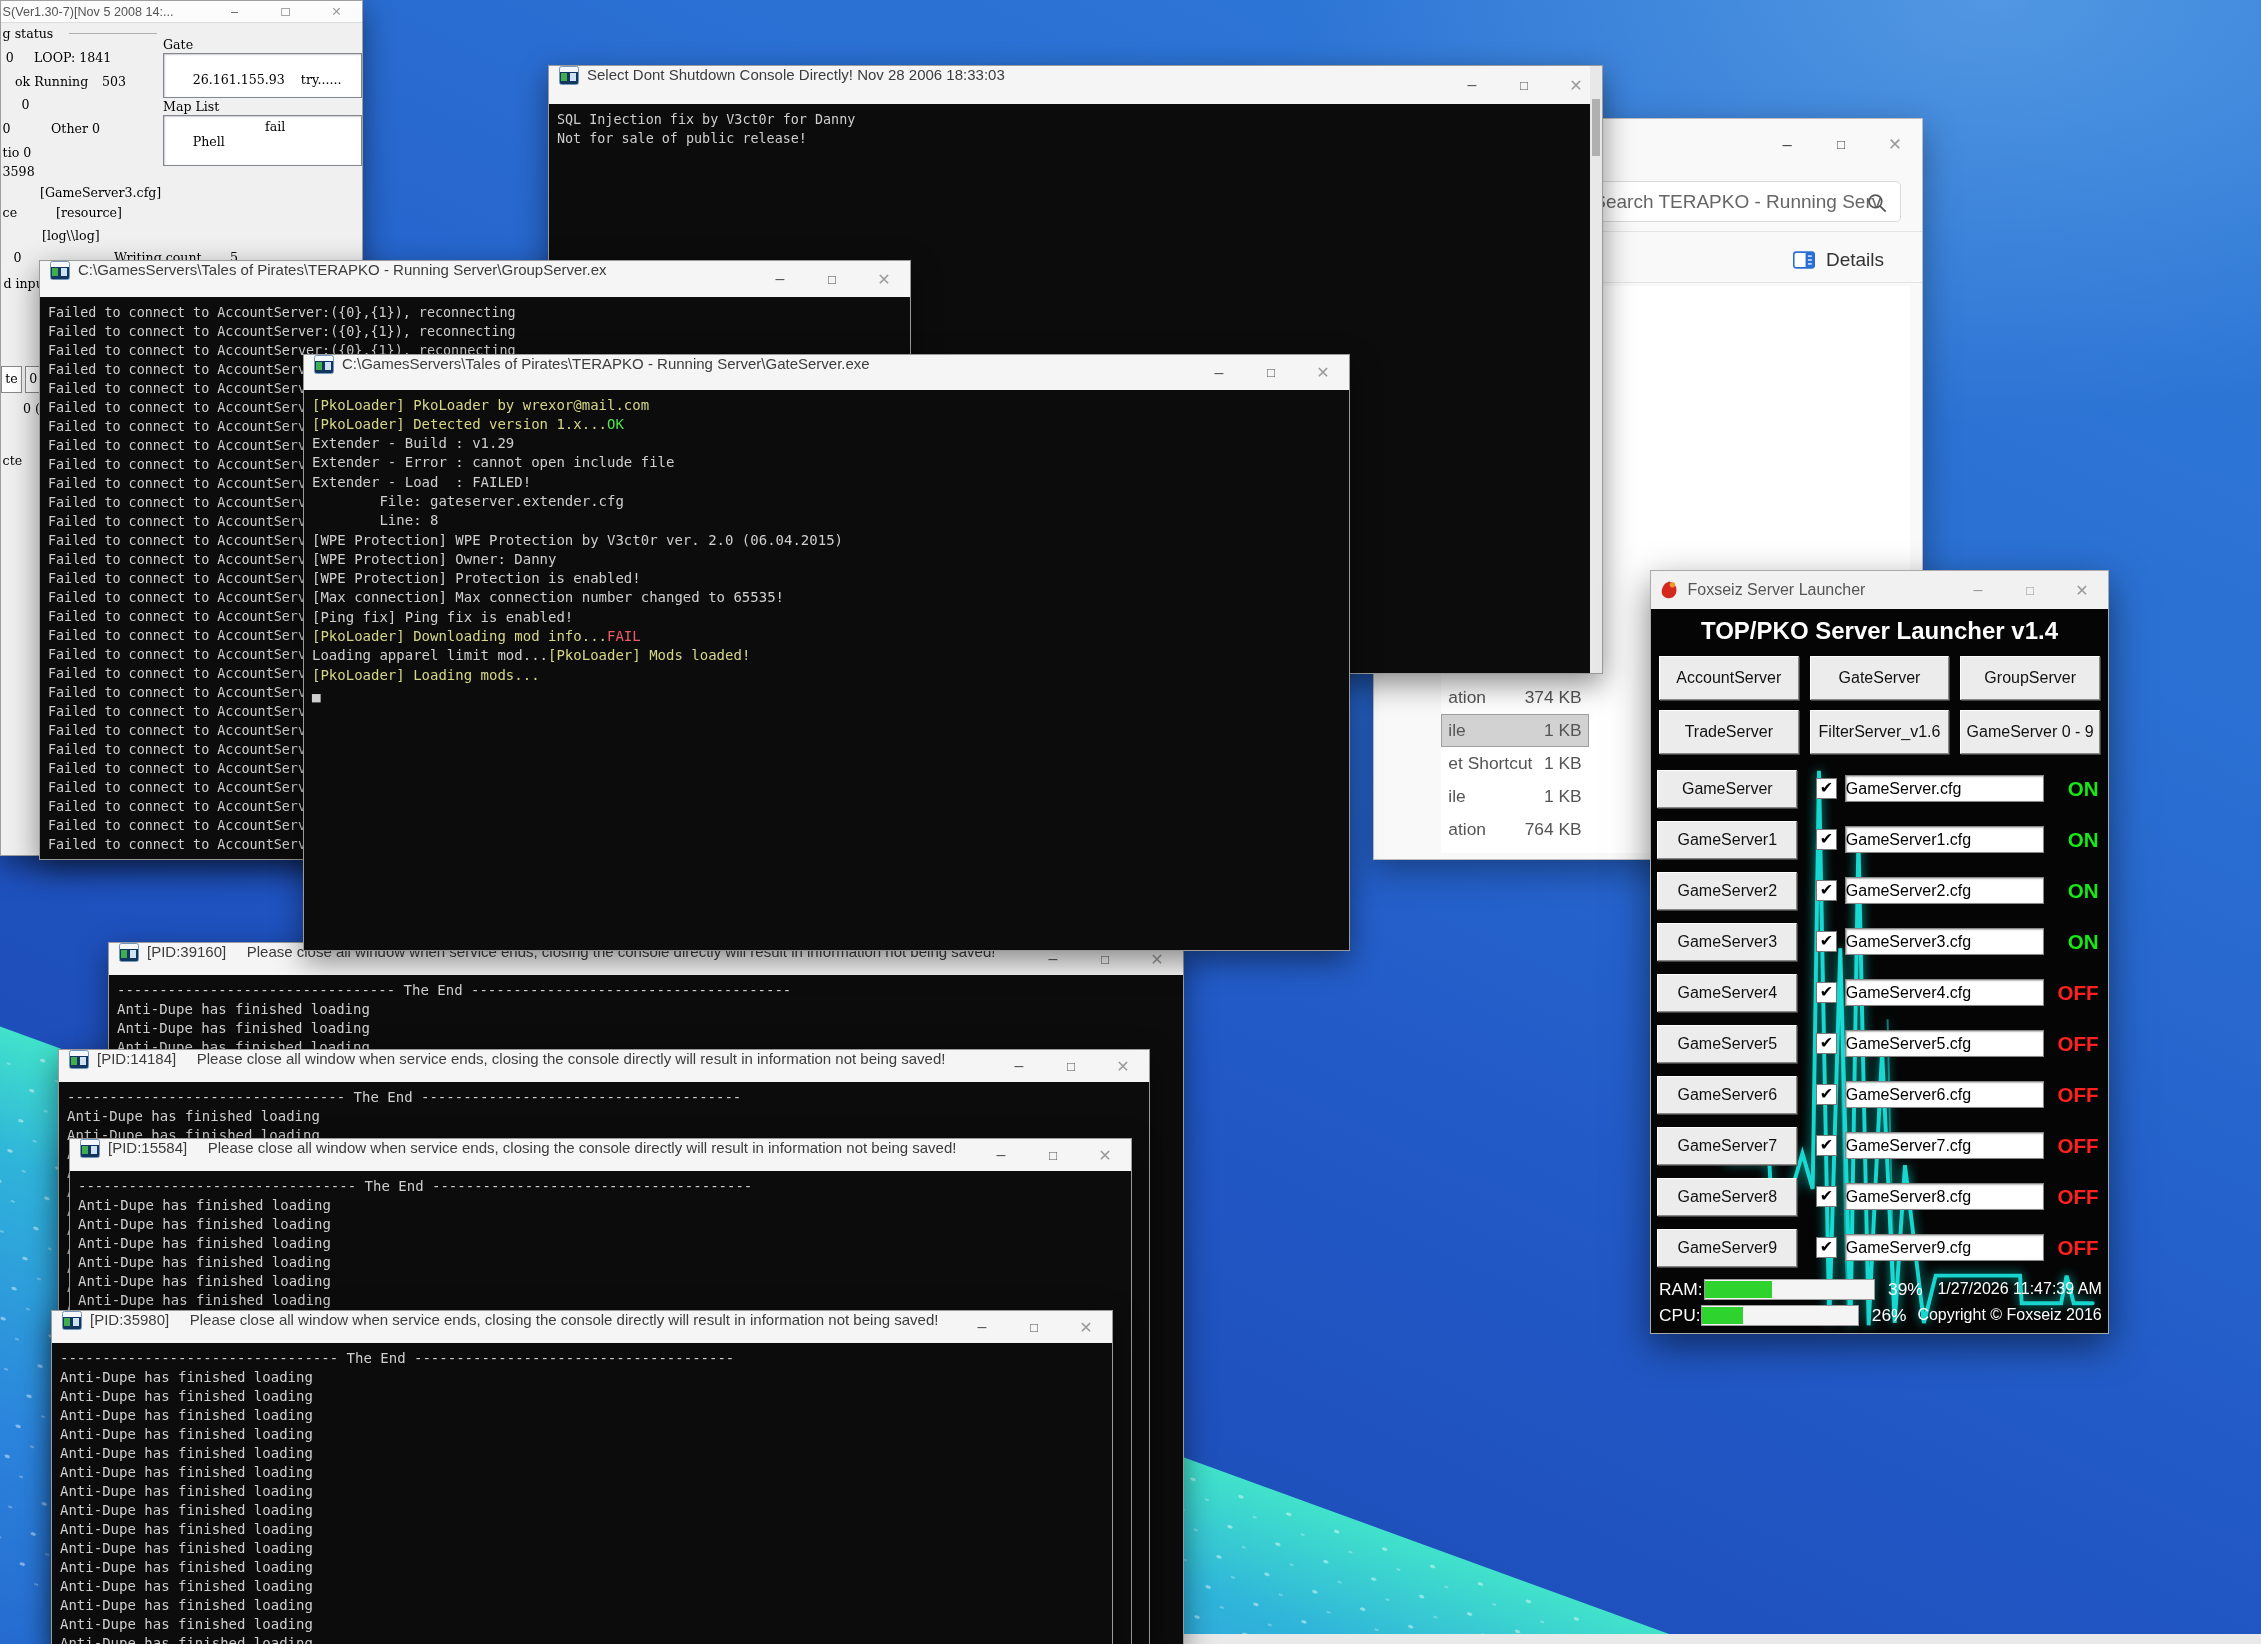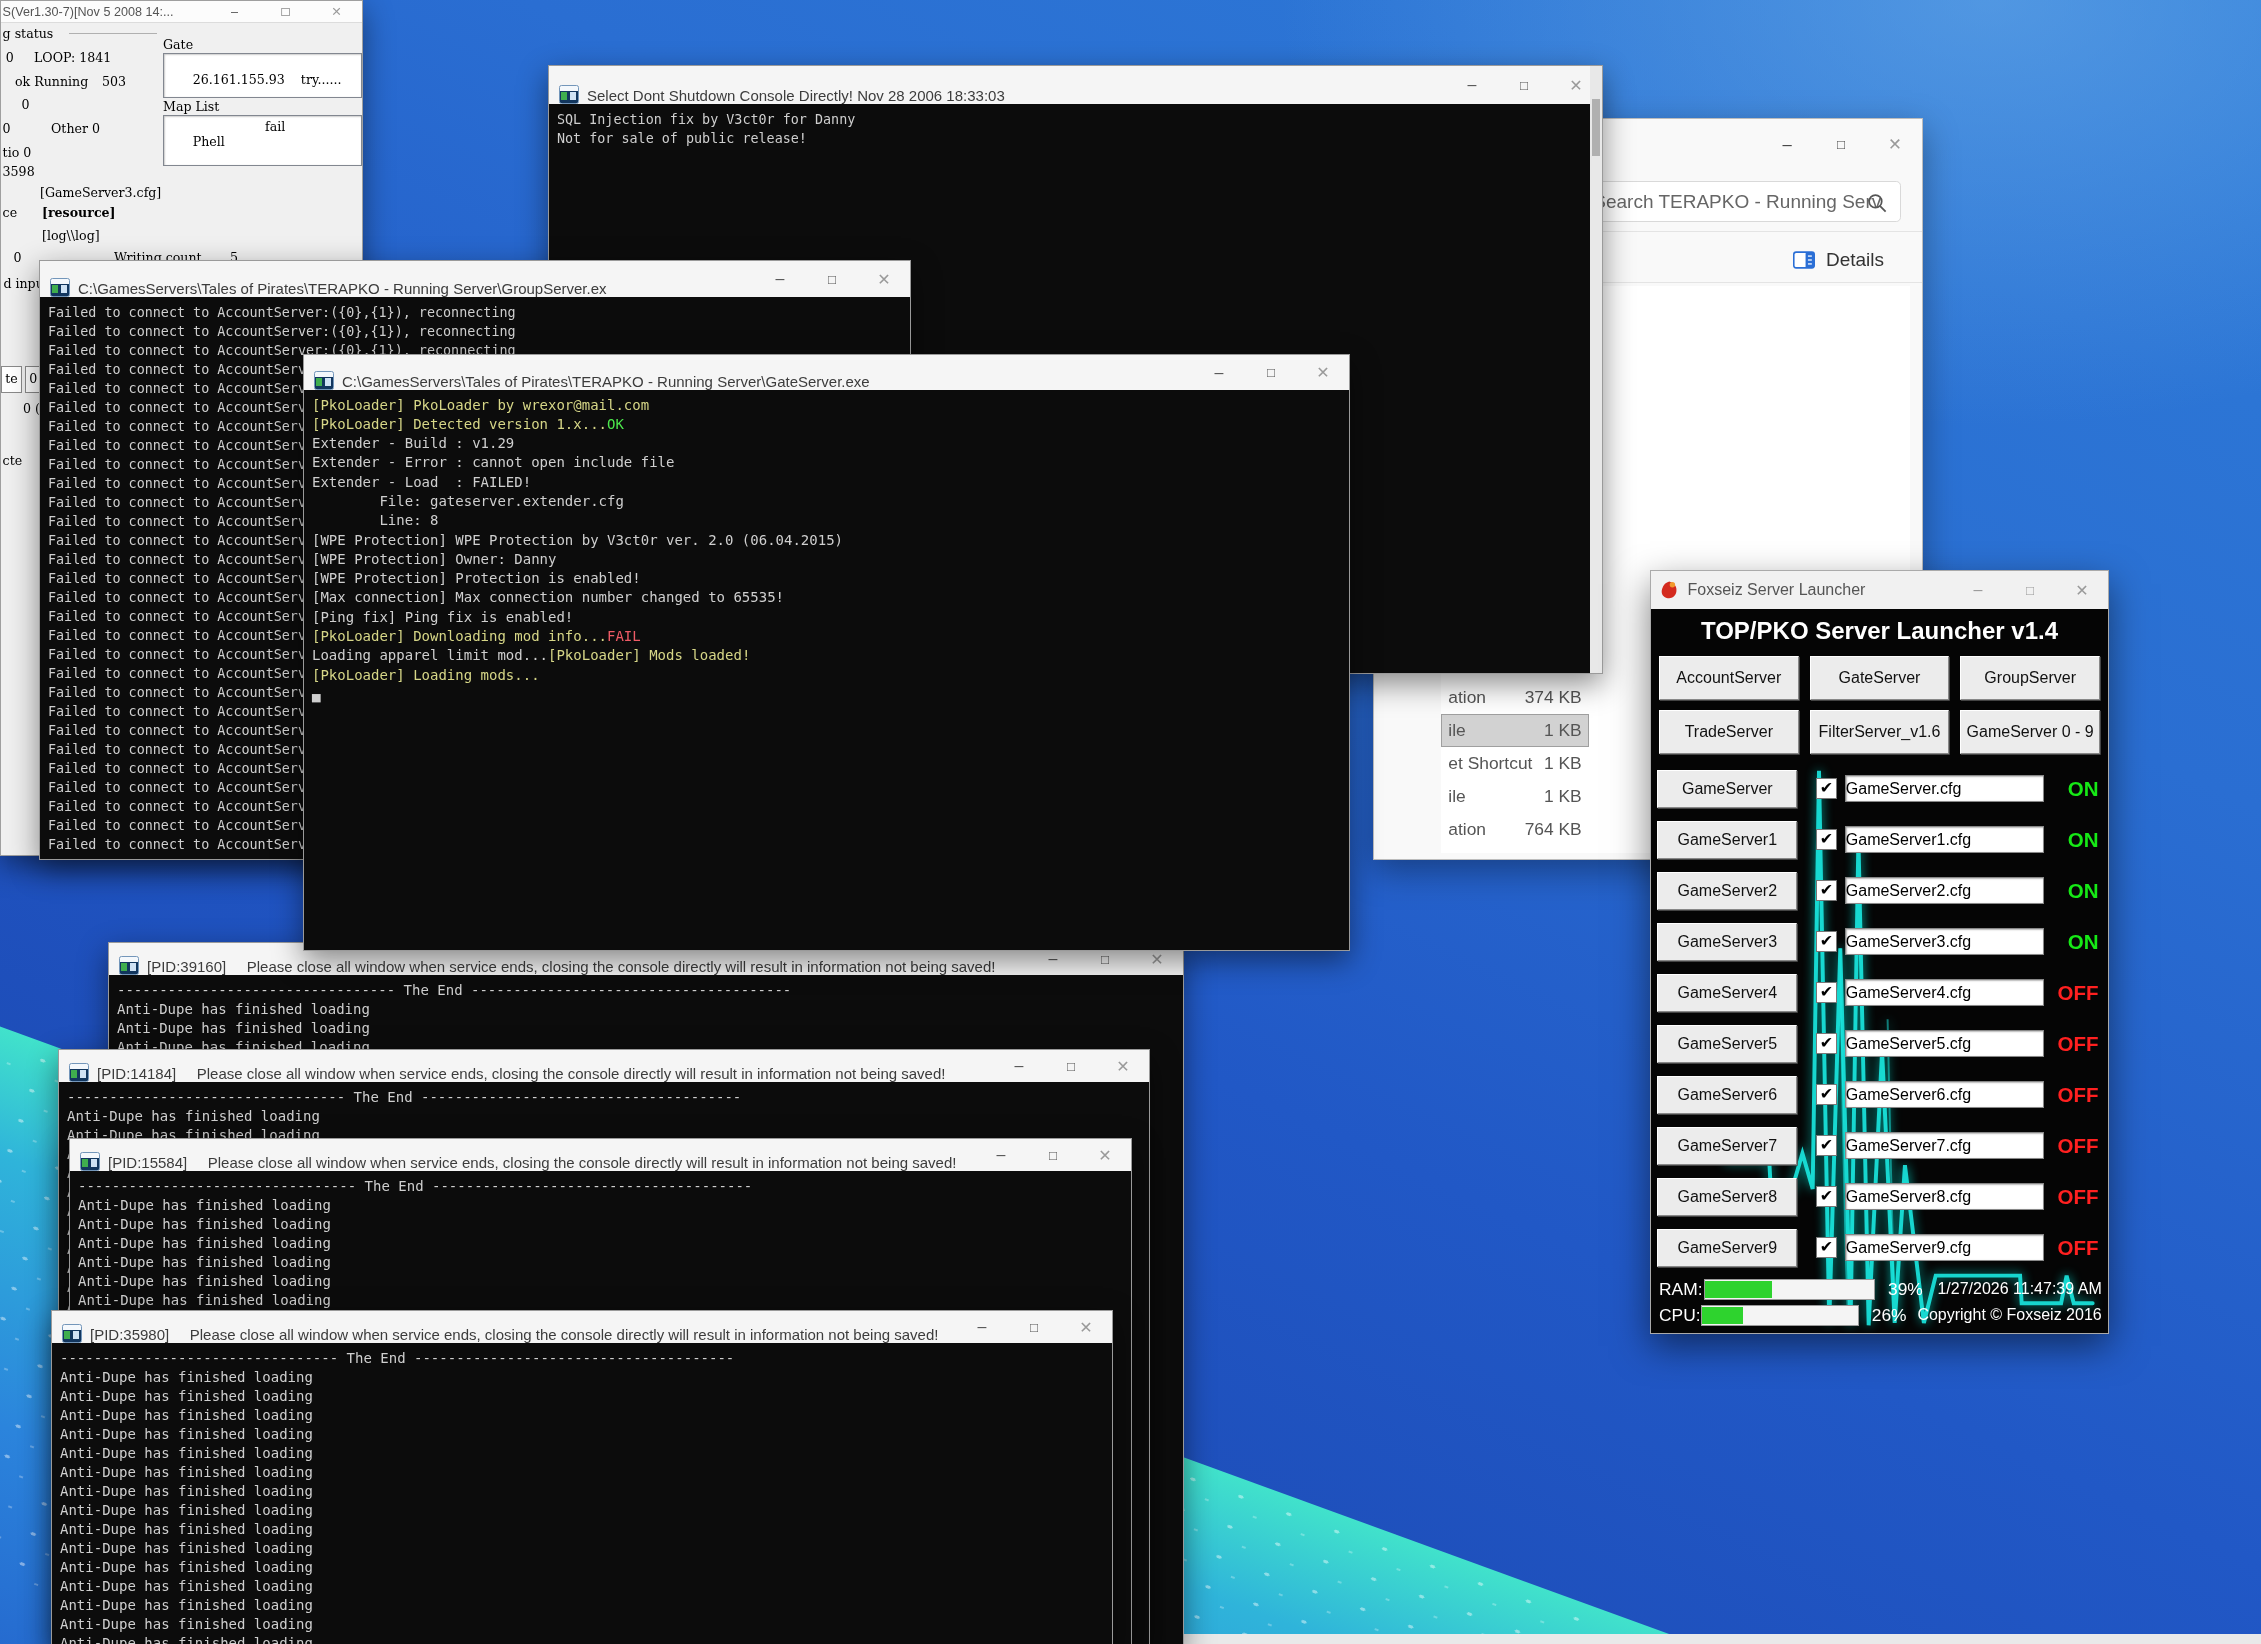--- a/index.html
+++ b/index.html
@@ -14,21 +14,21 @@
       transform:rotate(20deg);transform-origin:0 0;
       background:linear-gradient(180deg,#41e2cb 0%,#2fb4da 9%,#2b84dc 28%,#2158c6 55%,#16379e 80%,#122d8d 100%);}
   #wp-dots{position:absolute;left:0;top:8px;width:100%;height:505px;opacity:.8;
       background-image:radial-gradient(4.7px 2.4px at 16px 9.5px,rgba(255,255,255,.55) 55%,transparent 62%),
                        radial-gradient(4px 2px at 36px 24px,rgba(255,255,255,.35) 55%,transparent 62%);
       background-size:51px 32px;}
   #bottom-strip{position:absolute;left:1113px;top:1634px;width:1148px;height:10.3px;background:#e9e9e9;z-index:2}
 
   
   .win{position:absolute;box-shadow:0 9.5px 28px rgba(0,0,0,.45);border:0.8px solid #9a9a9a;background:#0c0c0c;overflow:hidden}
-  .titlebar{display:flex;align-items:flex-end;height:35px;background:#f5f5f5;padding:0 0 0 9.5px;color:#333}
+  .titlebar{display:flex;align-items:flex-start;height:35px;background:#f5f5f5;padding:0 0 0 9.5px;color:#333}
   .ttext{flex:1;font-size:15px;color:#3c3c3c;white-space:nowrap;overflow:hidden}
   .pidtag{margin-right:20.5px}
   .tbtns{display:flex;height:100%}
   .tbtn{width:52px;height:100%;display:flex;align-items:center;justify-content:center;font-size:16px;color:#555}
   .tbtn.min::before{content:"–"} .tbtn.max::before{content:"□";font-size:13.4px} .tbtn.close::before{content:"✕";color:#9a9a9a}
   .cicon{width:20.5px;height:19px;margin-right:8px;flex:0 0 auto;border:1.6px solid #7396ba;border-radius:2.4px;
       background:linear-gradient(180deg,#f4f8fc 0 4.7px,#12365e 4.7px 100%);position:relative}
   .cicon::after{content:"";position:absolute;left:1.6px;top:5.5px;width:5.5px;height:8px;background:#3fae4e}
   .cicon::before{content:"";position:absolute;right:1.6px;top:5.5px;width:6.3px;height:8px;background:#cfe2f4}
   .cbody{position:absolute;left:0;right:0;bottom:0;background:#0c0c0c;overflow:hidden;
@@ -162,21 +162,21 @@
       <span class="gs-stat" style="left: 33px; top: 27px;">LOOP: 1841</span>
       <span class="gs-stat" style="left: 14px; top: 51px;">ok Running</span>
       <span class="gs-stat" style="left: 101px; top: 51px;">503</span>
       <span class="gs-stat" style="left: 20.5px; top: 74px;">0</span>
       <span class="gs-stat" style="left: 1.6px; top: 98px;">0</span>
       <span class="gs-stat" style="left: 50px; top: 98px;">Other 0</span>
       <span class="gs-stat" style="left: 1.6px; top: 122px;">tio 0</span>
       <span class="gs-stat" style="left: 1.6px; top: 141px;">3598</span>
       <span class="gs-stat" style="left: 39px; top: 162px;">[GameServer3.cfg]</span>
       <span class="gs-stat" style="left: 1.6px; top: 182px;">ce</span>
-      <span class="gs-stat" style="left: 41px; top: 182px; font-weight: bold;">[resource]</span>
+      <span class="gs-stat" style="left: 55px; top: 182px;">[resource]</span>
       <span class="gs-stat" style="left: 41px; top: 205px;">[log\\log]</span>
       <span class="gs-stat" style="left: 12.6px; top: 227px;">0</span>
       <span class="gs-stat" style="left: 113px; top: 227px;">Writing count</span>
       <span class="gs-stat" style="left: 229px; top: 227px;">5</span>
       <span class="gs-stat" style="left: 2.4px; top: 253px;">d inpu</span>
       <span class="gs-frag box" style="left: 0px; top: 343px;">te</span>
       <span class="gs-frag box" style="left: 24px; top: 343px;">0</span>
       <span class="gs-frag" style="left: 22px; top: 378px;">0 (</span>
       <span class="gs-frag" style="left: 1.6px; top: 430px;">cte</span>
     </div>

